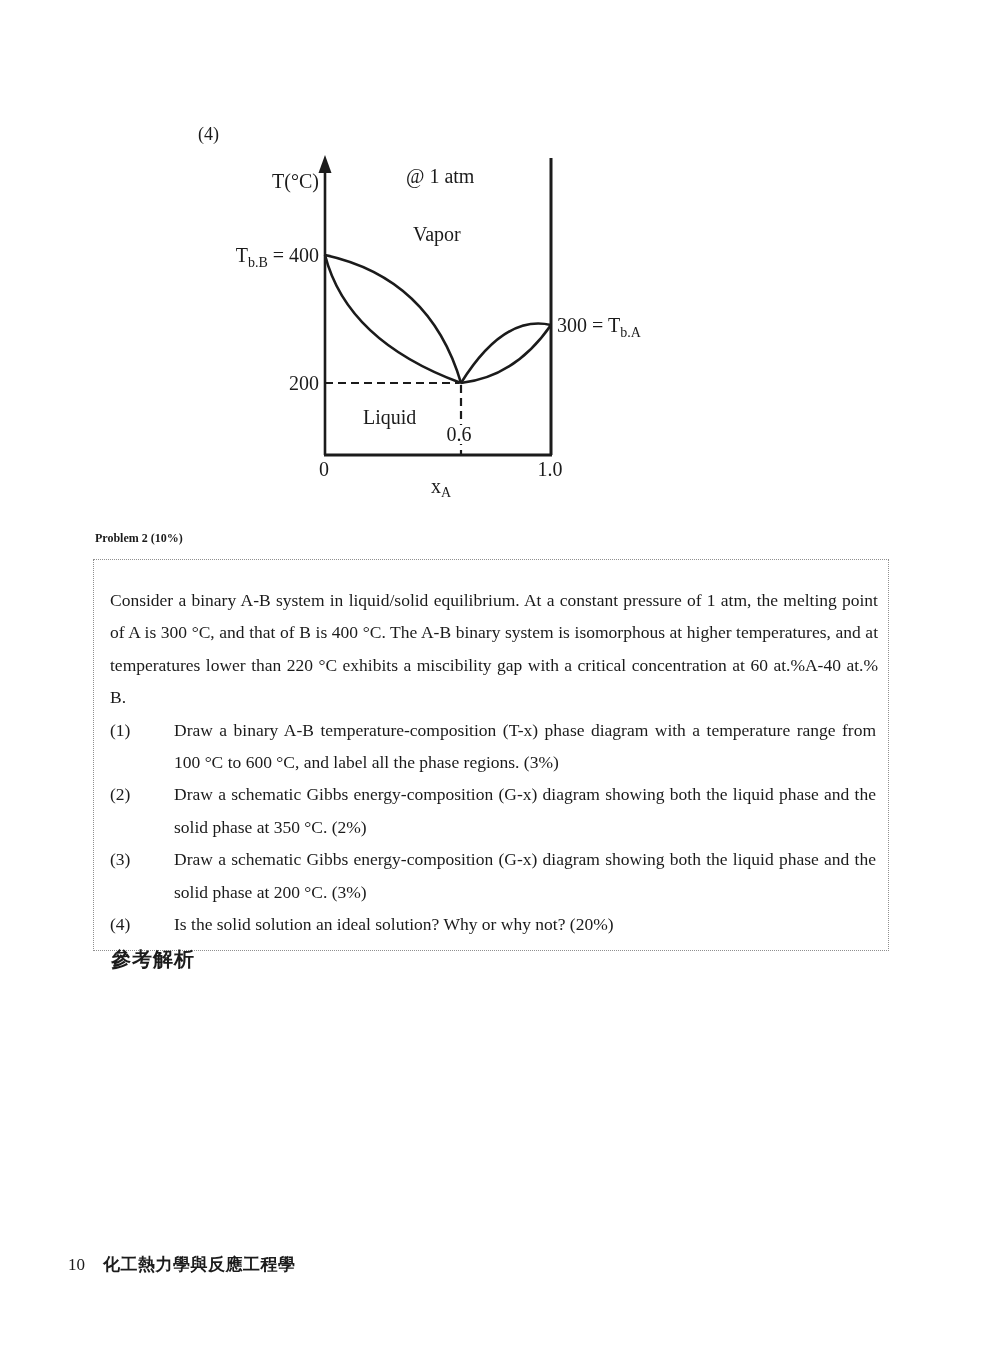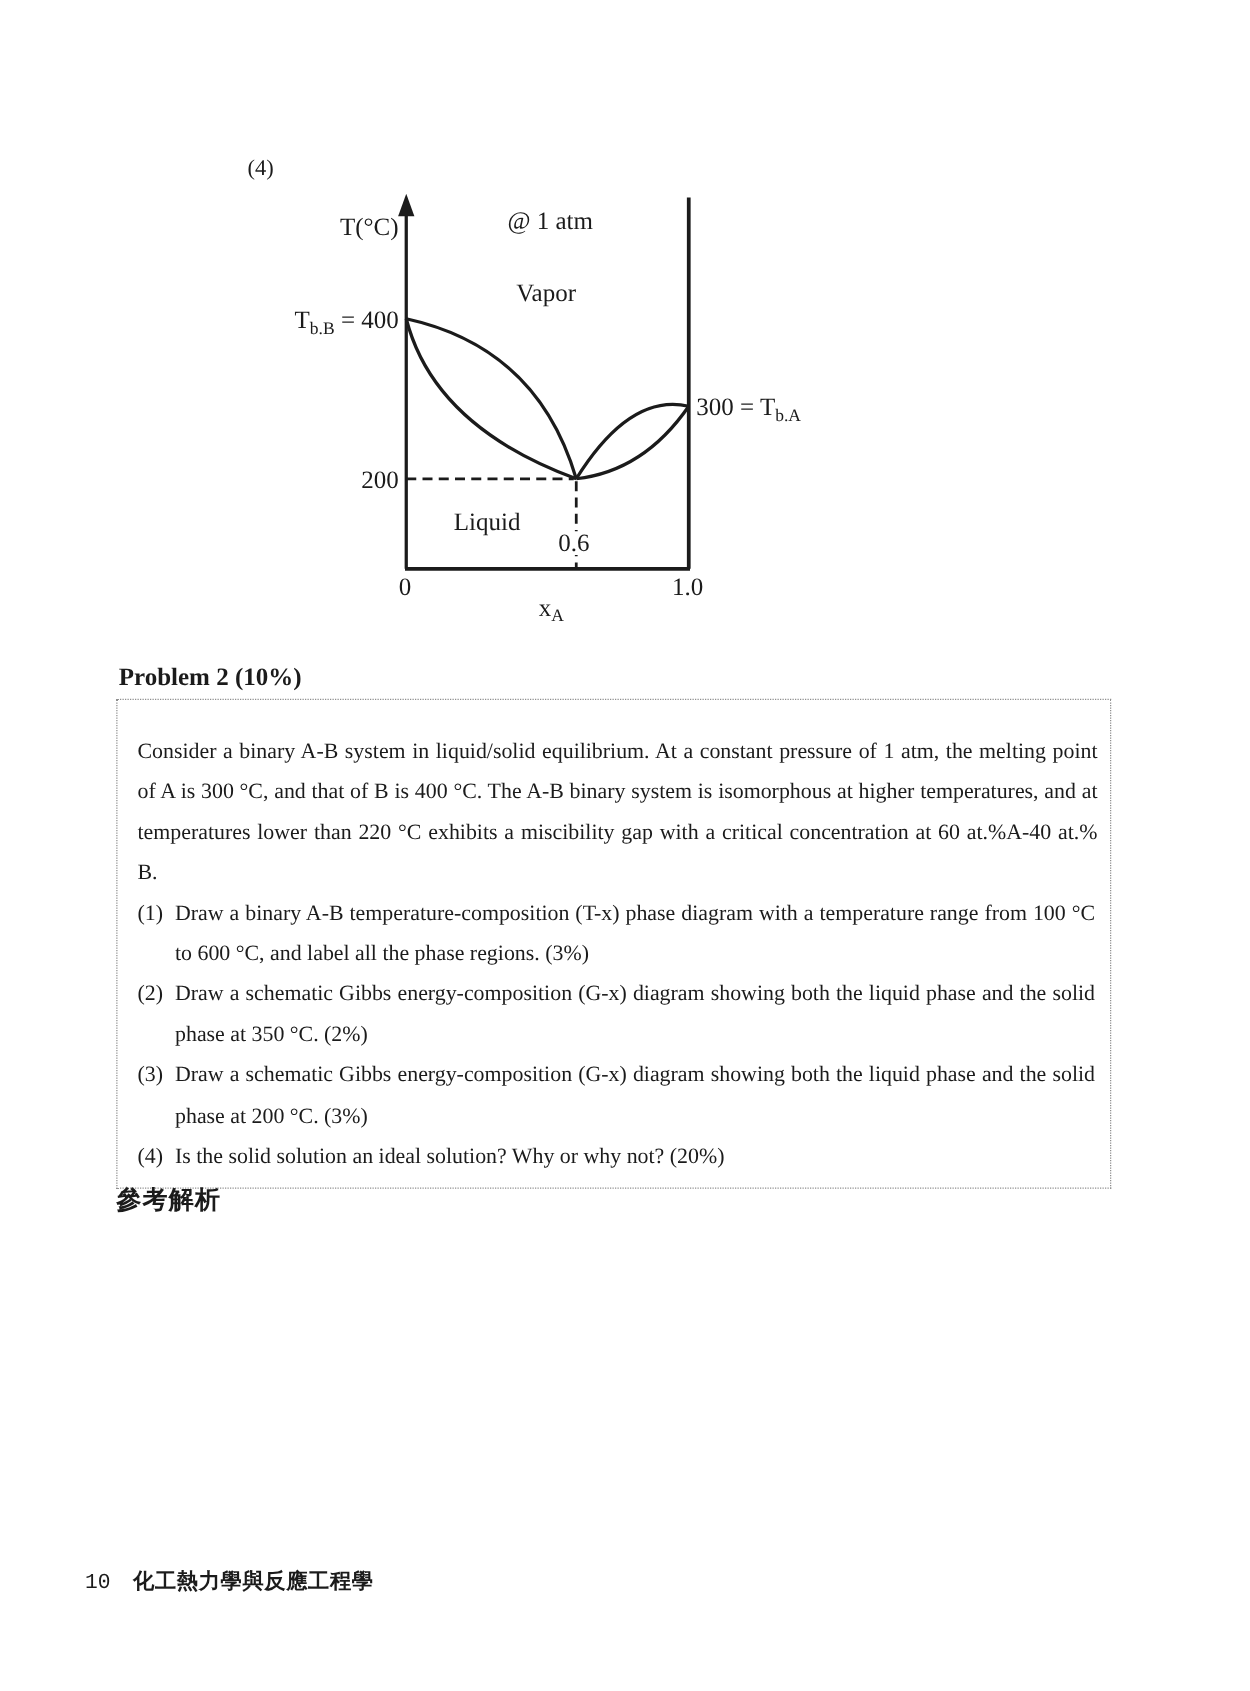--- a/index.html
+++ b/index.html
@@ -28,21 +28,21 @@
   .diagram-svg text {
     font-family: "Liberation Serif", serif;
     font-size: 20px;
     fill: #1b1b1b;
   }
   .sub { font-size: 14px; }
   .problem-heading {
     position: absolute;
     left: 95px;
     top: 531px;
-    font-size: 20px;
+    font-size: 12px;
     font-weight: bold;
   }
   .problem-box {
     position: absolute;
     left: 93px;
     top: 559px;
     width: 796px;
     min-height: 378px;
     border: 1px dotted #8f8f8f;
     padding: 13px 10px 10px 16px;
@@ -52,35 +52,35 @@
   .problem-intro {
     text-align: justify;
     margin-bottom: 0;
     margin-top: 11px;
   }
   .problem-item {
     display: grid;
     grid-template-columns: 30px 1fr;
     column-gap: 0;
   }
-  .problem-item .item-text { text-align: justify; padding-right: 2px; }
+  .problem-item .item-text { text-align: justify; padding-right: 2px; margin-left: 34px; }
   .solution-heading {
     position: absolute;
-    left: 93px;
+    left: 111px;
     top: 946px;
     font-size: 20px;
     font-weight: bold;
     font-family: Liberation Mono, monospace;
     letter-spacing: 1px;
   }
   .footer {
     position: absolute;
     left: 68px;
     top: 1253px;
-    font-family: Liberation Mono, monospace;
+    font-family: Liberation Serif, serif;
     font-size: 17px;
     display: flex;
     align-items: baseline;
     gap: 18px;
   }
   .footer .book-title { font-weight: bold; letter-spacing: 0.5px; text-align: right; }
 </style>
 </head>
 <body>
 

